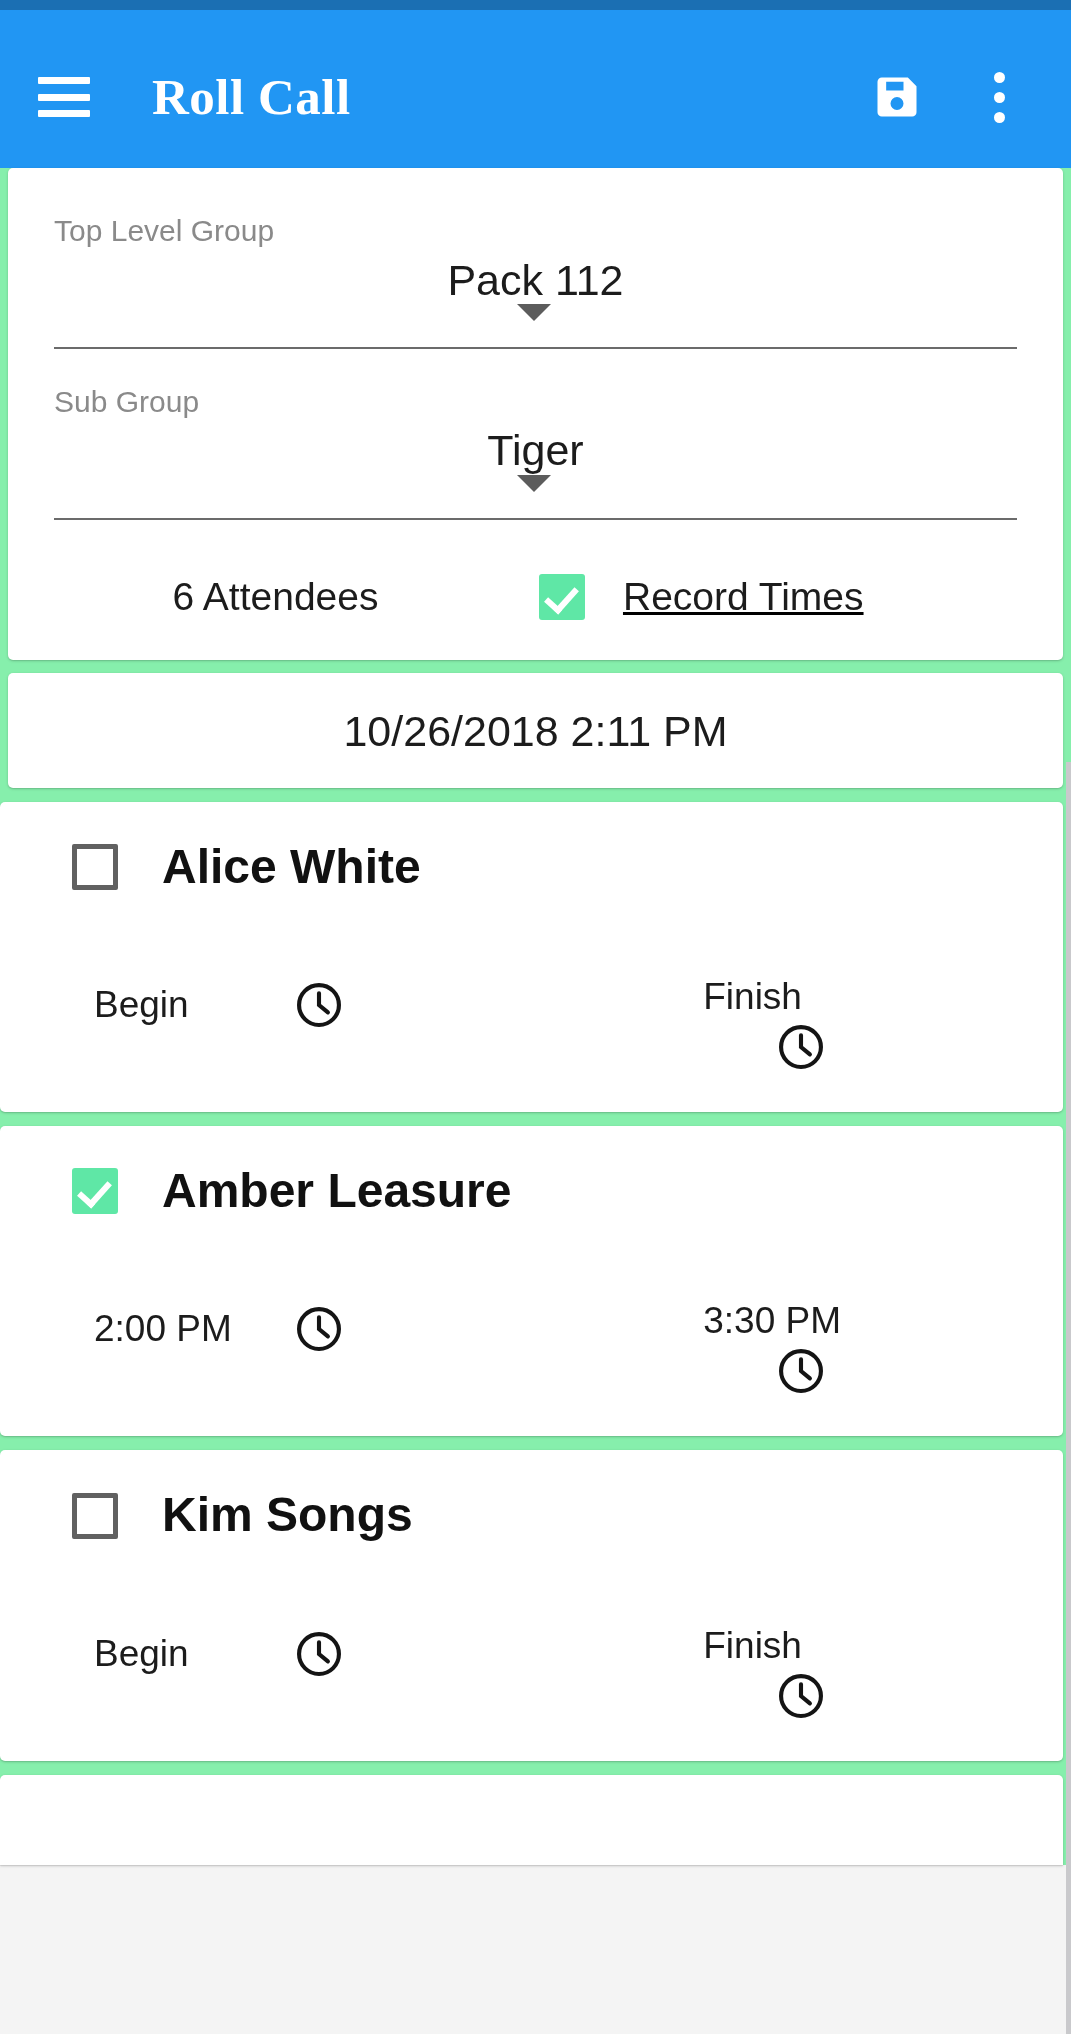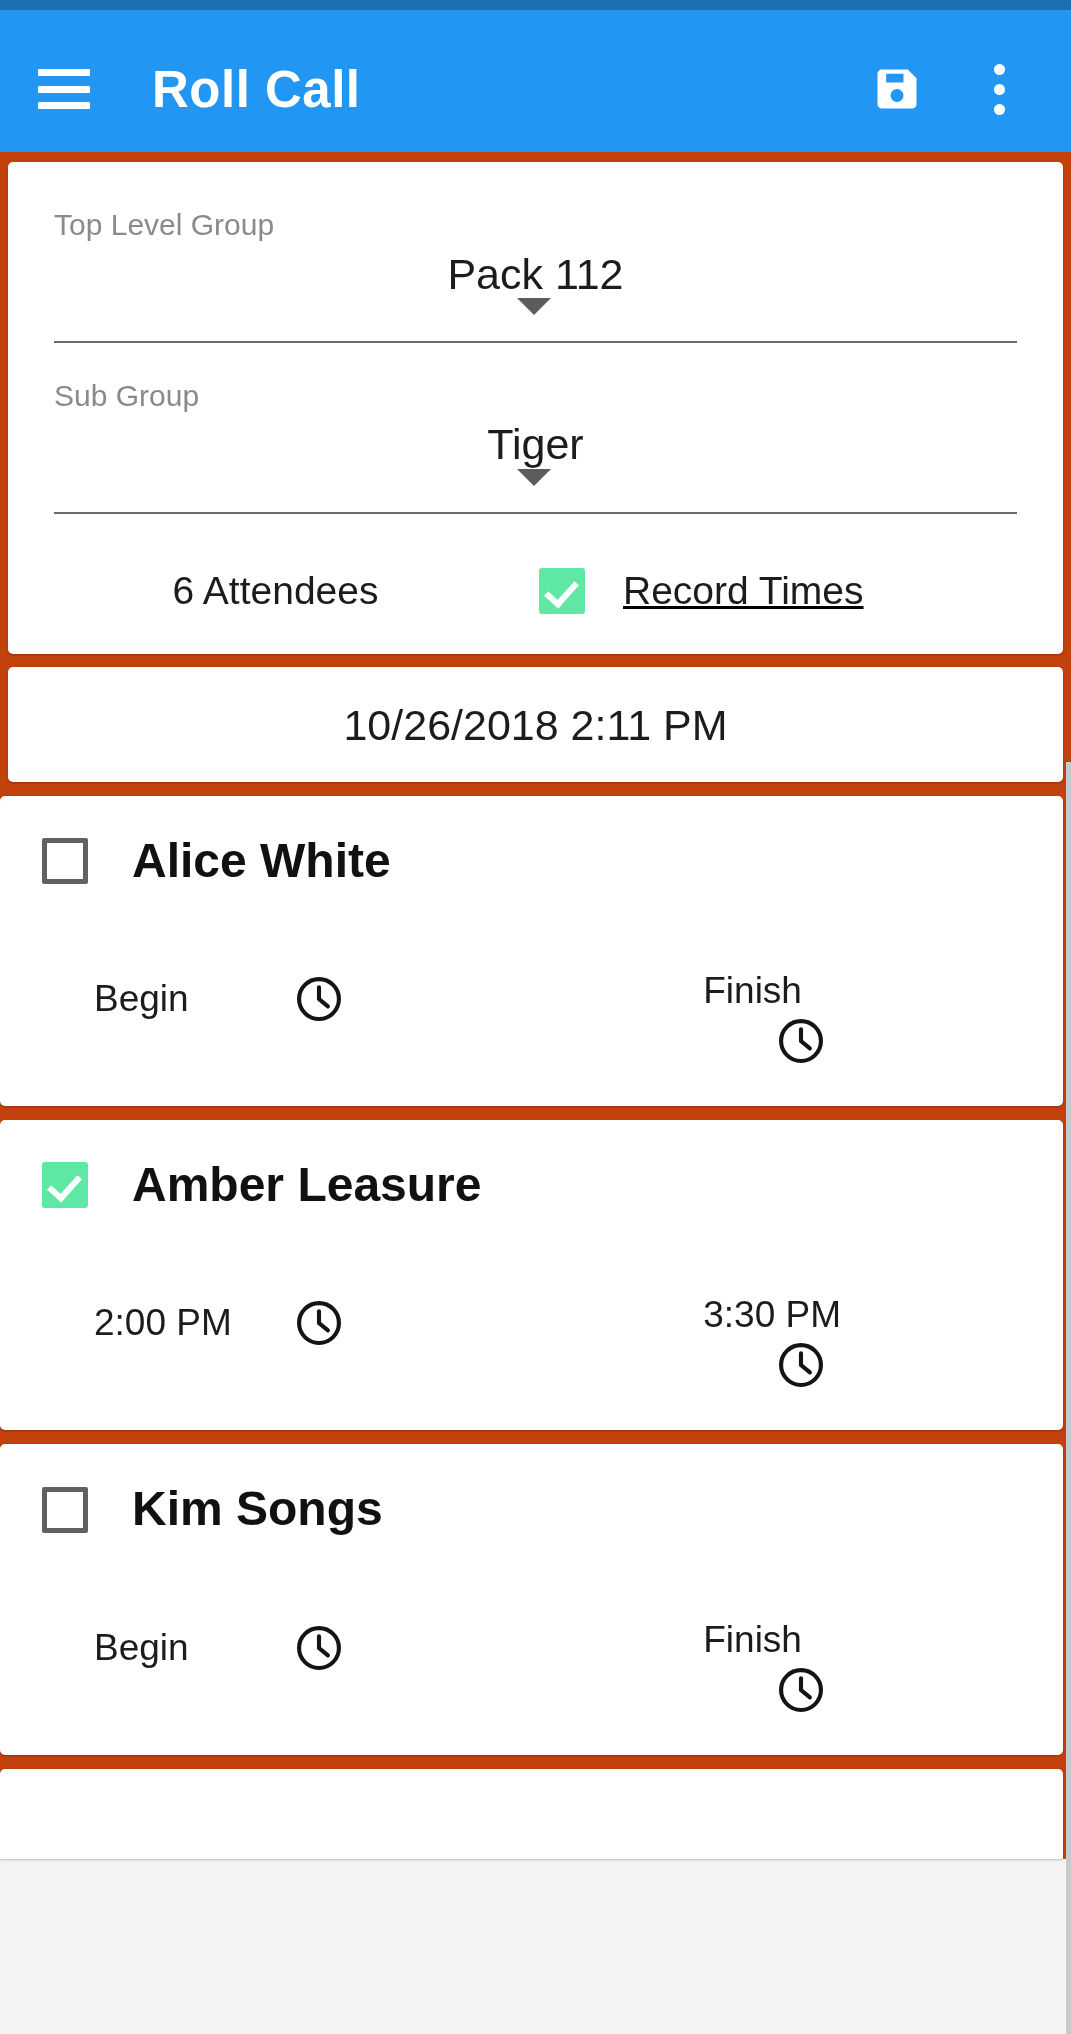--- a/index.html
+++ b/index.html
@@ -17,26 +17,27 @@
 
   
   .status-bar {
     height: 10px;
     background: #1b6fb3;
     width: 100%;
   }
 
   
   .app-bar {
-    height: 142px;
+    height: 158px;
     background: #2196f3;
     display: flex;
     align-items: center;
     padding: 16px 34px 0 38px;
     box-sizing: border-box;
+    font-family: Liberation Serif, serif;
   }
   .hamburger {
     width: 52px;
     height: 40px;
     display: flex;
     flex-direction: column;
     justify-content: space-between;
     cursor: pointer;
     flex: 0 0 auto;
   }
@@ -81,22 +82,21 @@
   .overflow-dots i {
     display: block;
     width: 11px;
     height: 11px;
     border-radius: 50%;
     background: #ffffff;
   }
 
   
   .content {
-    background: #c2410c;
-    padding-top: 10px;
+    background: #86efac;
   }
 
   .card {
     background: #ffffff;
     border-radius: 5px;
     box-shadow: 0 1px 3px rgba(0,0,0,0.17), 0 1px 1px rgba(0,0,0,0.08);
     box-sizing: border-box;
   }
 
   
@@ -204,20 +204,21 @@
 
   
   .attendee-card {
     margin: 14px 8px 0 0;
     padding: 40px 42px 36px 42px;
     position: relative;
   }
   .attendee-head {
     display: flex;
     align-items: center;
+    margin-left: 30px;
   }
   .attendee-name {
     font-size: 48px;
     font-weight: bold;
     color: #111111;
     margin-left: 44px;
     line-height: 1.05;
   }
   .times-row {
     display: flex;

